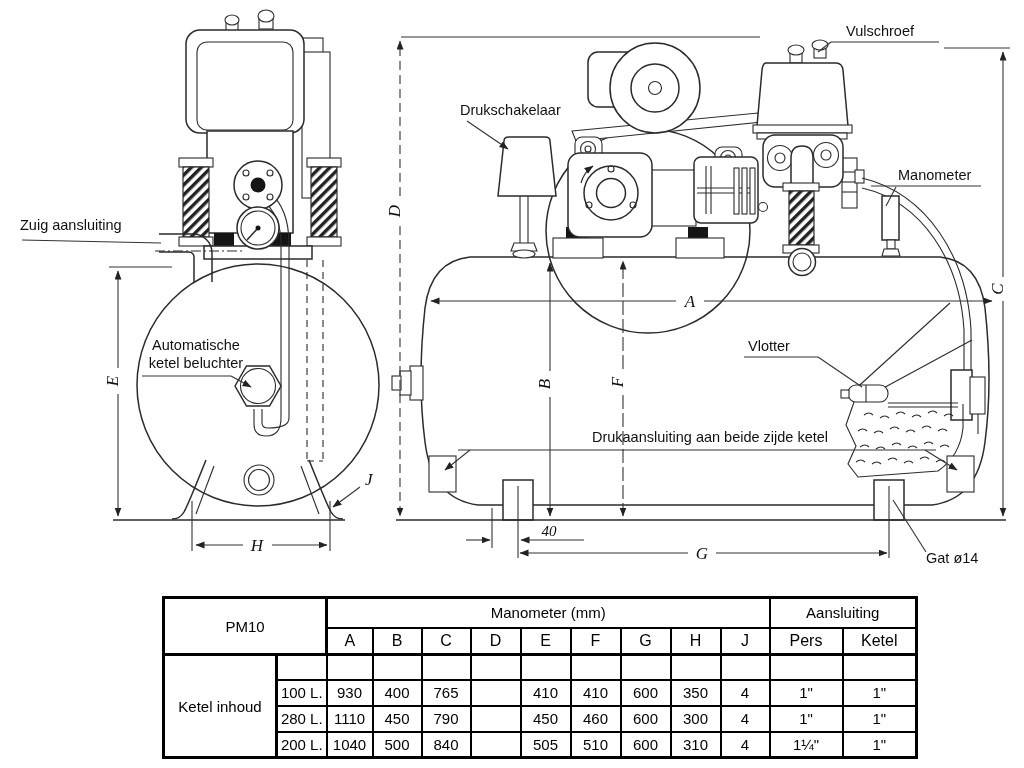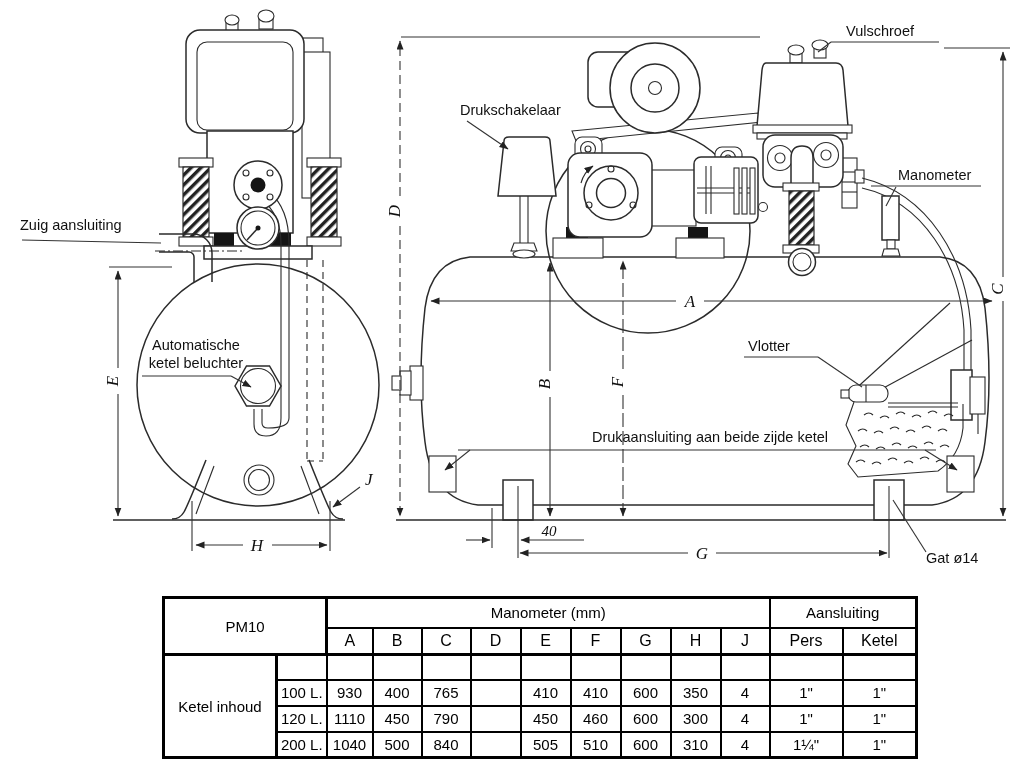--- a/index.html
+++ b/index.html
@@ -357,21 +357,21 @@
       <td></td>
       <td>410</td>
       <td>410</td>
       <td>600</td>
       <td>350</td>
       <td>4</td>
       <td>1"</td>
       <td>1"</td>
     </tr>
     <tr class="row-data">
-      <td class="size-cell">120 L.</td>
+      <td class="size-cell">280 L.</td>
       <td>1110</td>
       <td>450</td>
       <td>790</td>
       <td></td>
       <td>450</td>
       <td>460</td>
       <td>600</td>
       <td>300</td>
       <td>4</td>
       <td>1"</td>

